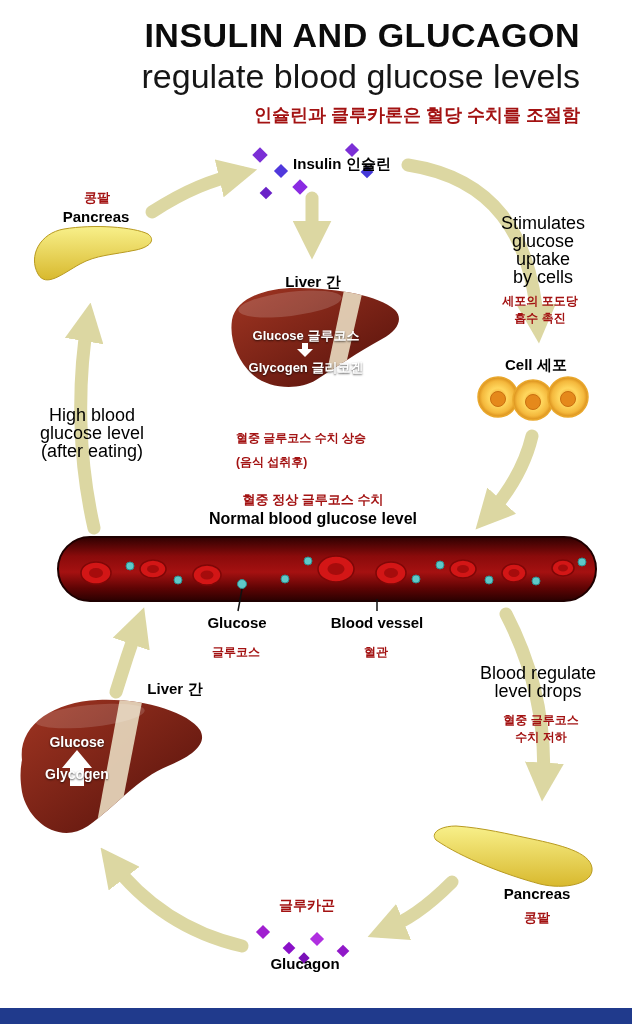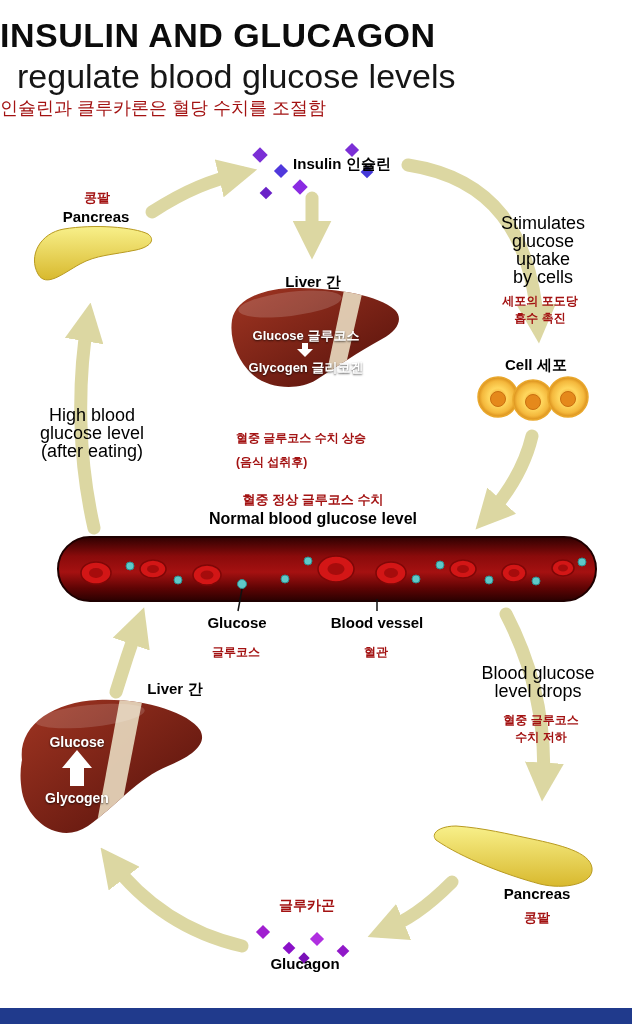--- a/index.html
+++ b/index.html
@@ -3,21 +3,21 @@
 <meta charset="utf-8">
 <style>
   html,body { margin:0; padding:0; background:#ffffff; }
   body { font-family:"Liberation Sans","DejaVu Sans",sans-serif; }
   .canvas { position:relative; width:632px; height:1024px; background:#ffffff; overflow:hidden; margin:0 auto; }
   .abs { position:absolute; }
   .lbl { position:absolute; white-space:nowrap; }
   .c   { transform:translateX(-50%); text-align:center; }
   .title1 { font-size:34px; font-weight:800; letter-spacing:0.5px; color:#0c0c0c; }
   .title2 { font-size:34px; font-weight:400; color:#161616; margin-top:2px;margin-left:17px; }
-  .titleko{ font-size:18px; font-weight:400; color:var(--korean-red,#8a1616); margin-top:0; }
+  .titleko{ font-size:18px; font-weight:700; color:var(--korean-red,#8a1616); margin-top:7px; }
   .en-b  { font-weight:700; font-size:15px; color:#000; }
   .en-r  { font-weight:400; font-size:18px; color:#000; }
   .ko    { font-weight:700; font-size:12px; color:var(--korean-red,#a31212); }
   .ko-lg { font-weight:700; font-size:13px; color:var(--korean-red,#a31212); }
   .white-lbl { font-weight:700; font-size:13px; color:#ffffff; text-shadow:0 1px 2px rgba(0,0,0,0.65); }
   .white-lbl-lg { font-weight:700; font-size:14px; color:#ffffff; text-shadow:0 1px 2px rgba(0,0,0,0.65); }
   .multiline { line-height:18px; }
   .multiline-ko { line-height:17px; }
   .footer-bar { position:absolute; left:0; top:1008px; width:632px; height:16px; background:var(--footer-blue,#203a8c); }
 </style>
@@ -152,21 +152,21 @@
 
     <g>
       <rect x="258" y="927" width="10" height="10" fill="#a01fd0" transform="rotate(45 263 932)"></rect>
       <rect x="284.5" y="943.5" width="9" height="9" fill="#8a10c8" transform="rotate(45 289 948)"></rect>
       <rect x="312" y="934" width="10" height="10" fill="#b02fe0" transform="rotate(45 317 939)"></rect>
       <rect x="338.5" y="946.5" width="9" height="9" fill="#9018c8" transform="rotate(45 343 951)"></rect>
       <rect x="300" y="954" width="8" height="8" fill="#7a10b8" transform="rotate(45 304 958)"></rect>
     </g>
   </svg>
 
-  <header class="abs" style="left:0;top:16px;width:580px;text-align:left;">
+  <header class="abs" style="left:0;top:16px;width:580px;text-align:right;">
     <div class="title1">INSULIN AND GLUCAGON</div>
     <div class="title2">regulate blood glucose levels</div>
     <div class="titleko">인슐린과 클루카론은 혈당 수치를 조절함</div>
   </header>
 
   <div class="lbl c" style="left:342px;top:155px;">
     <span class="en-b">Insulin</span>
     <span class="en-b">인슐린</span>
   </div>
 
@@ -206,34 +206,34 @@
 
   <div class="lbl c ko-lg" style="left:313px;top:491px;">혈중 정상 글루코스 수치</div>
   <div class="lbl c en-b" style="left:313px;top:510px;font-size:16px;">Normal blood glucose level</div>
 
   <div class="lbl c en-b" style="left:237px;top:614px;">Glucose</div>
   <div class="lbl c ko" style="left:236px;top:644px;">글루코스</div>
   <div class="lbl c en-b" style="left:377px;top:614px;">Blood vessel</div>
   <div class="lbl c ko" style="left:376px;top:644px;">혈관</div>
 
   <div class="lbl c en-r multiline" style="left:538px;top:664px;">
-    <div>Blood glucose</div>
+    <div>Blood regulate</div>
     <div>level drops</div>
   </div>
   <div class="lbl c ko multiline-ko" style="left:541px;top:712px;">
     <div>혈중 글루코스</div>
     <div>수치 저하</div>
   </div>
 
   <div class="lbl c" style="left:175px;top:680px;">
     <span class="en-b">Liver</span>
     <span class="en-b">간</span>
   </div>
   <div class="lbl c white-lbl-lg" style="left:77px;top:734px;">Glucose</div>
-  <div class="lbl c white-lbl-lg" style="left:77px;top:790px;">Glycogen</div>
+  <div class="lbl c white-lbl-lg" style="left:77px;top:766px;">Glycogen</div>
 
   <div class="lbl c en-b" style="left:537px;top:885px;">Pancreas</div>
   <div class="lbl c ko-lg" style="left:537px;top:909px;">콩팥</div>
 
   <div class="lbl c ko" style="left:307px;top:897px;font-size:14px;">글루카곤</div>
   <div class="lbl c en-b" style="left:305px;top:955px;">Glucagon</div>
 
   <div class="footer-bar"></div>
 </div>
 

